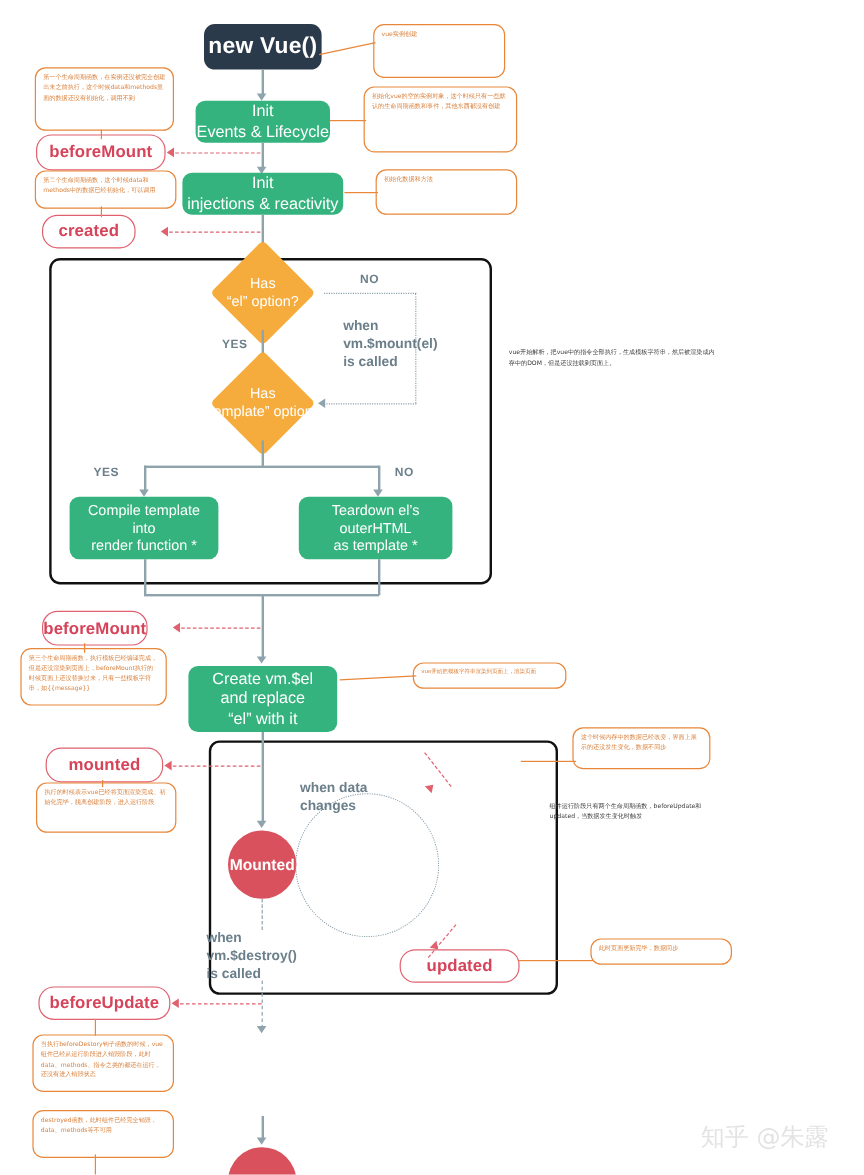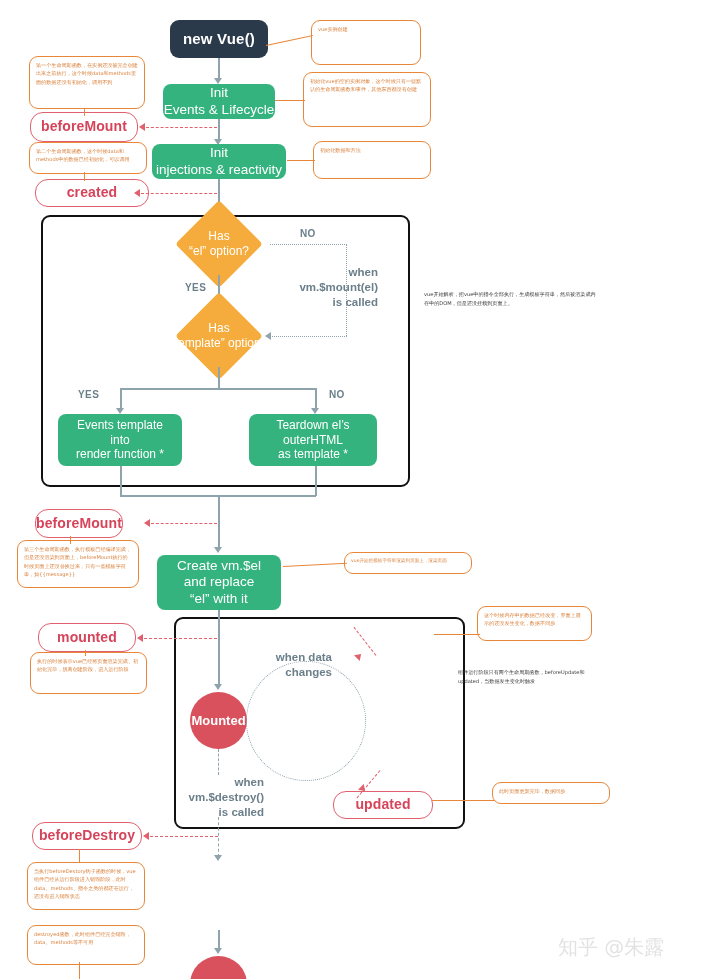--- a/index.html
+++ b/index.html
@@ -23,21 +23,21 @@
     text-align: center;
     line-height: 1.22;
   }
 
   
   .box-dark {
     background: #2b3a4a;
     color: #ffffff;
     border-radius: 9px;
     font-weight: bold;
-    font-size: 15px;
+    font-size: 19px;
     letter-spacing: .2px;
   }
   .box-green {
     background: #35b37e;
     color: #ffffff;
     border-radius: 8px;
     font-size: 13.5px;
   }
   .circle-red {
     background: #d9515c;
@@ -176,21 +176,21 @@
     font-weight: bold;
     font-size: 10px;
     letter-spacing: .4px;
   }
   .flow-label {
     position: absolute;
     color: #6b7f8a;
     font-weight: bold;
     font-size: 11.5px;
     line-height: 1.3;
-    text-align: right;
+    text-align: left;
   }
 
   
   .watermark {
     position: absolute;
     color: #e3e3e3;
     font-size: 20px;
     font-family: "DejaVu Sans", sans-serif;
     white-space: nowrap;
   }
@@ -231,21 +231,21 @@
 
   <div class="vline" style="left:218px; top:119px; height:22px;"></div>
   <div class="arrow-down" style="left:214px; top:139px;"></div>
 
   <div class="node box-green" style="left:152px; top:144px; width:134px; height:35px; white-space:pre-line;">Init
 injections &amp; reactivity</div>
 
   <div class="note" style="left:313px; top:141px; width:118px; height:38px;">初始化数据和方法</div>
   <div class="lead" style="left:287px; top:160px; width:28px;"></div>
 
-  <div class="node hook" style="left:35px; top:179px; width:114px; height:28px;">created</div>
+  <div class="node hook" style="left:35px; top:179px; width:78px; height:28px;">created</div>
   <div class="dash-h-pink" style="left:141px; top:193px; width:76px;"></div>
   <div class="arrow-left-pink" style="left:134px; top:189px;"></div>
 
   <div class="note" style="left:29px; top:142px; width:118px; height:32px;">第二个生命周期函数，这个时候data和methods中的数据已经初始化，可以调用</div>
   <div class="lead-v" style="left:84px; top:172px; height:9px;"></div>
 
   <div class="vline" style="left:218px; top:179px; height:30px;"></div>
   <div class="arrow-up-orange" style="left:211px; top:208px;"></div>
 
   <div class="frame" style="left:41px; top:215px; width:369px; height:272px;"></div>
@@ -279,21 +279,21 @@
   <div class="vline" style="left:218px; top:367px; height:22px;"></div>
   <div class="hline" style="left:120px; top:388px; width:196px;"></div>
   <div class="vline" style="left:120px; top:388px; height:22px;"></div>
   <div class="arrow-down" style="left:116px; top:408px;"></div>
   <div class="vline" style="left:315px; top:388px; height:22px;"></div>
   <div class="arrow-down" style="left:311px; top:408px;"></div>
 
   <div class="edge-label" style="left:78px; top:389px;">YES</div>
   <div class="edge-label" style="left:329px; top:389px;">NO</div>
 
-  <div class="node box-green" style="left:58px; top:414px; width:124px; height:52px; white-space:pre-line; font-size:12px;">Events template
+  <div class="node box-green" style="left:58px; top:414px; width:124px; height:52px; white-space:pre-line; font-size:12px;">Compile template
 into
 render function *</div>
   <div class="node box-green" style="left:249px; top:414px; width:128px; height:52px; white-space:pre-line; font-size:12px;">Teardown el’s
 outerHTML
 as template *</div>
 
   <div class="vline" style="left:120px; top:466px; height:30px;"></div>
   <div class="vline" style="left:315px; top:466px; height:30px;"></div>
   <div class="hline" style="left:120px; top:495px; width:196px;"></div>
   <div class="vline" style="left:218px; top:495px; height:54px;"></div>
@@ -350,31 +350,31 @@
 
   <div class="plaintext" style="left:458px; top:668px; width:130px;">组件运行阶段只有两个生命周期函数，beforeUpdate和updated，当数据发生变化时触发</div>
 
   <div class="flow-label" style="left:172px; top:775px; width:92px; white-space:pre-line;">when
 vm.$destroy()
 is called</div>
   <div class="dash-v-gray" style="left:218px; top:749px; height:26px;"></div>
   <div class="dash-v-gray" style="left:218px; top:817px; height:40px;"></div>
   <div class="arrow-down" style="left:214px; top:855px;"></div>
 
-  <div class="node hook" style="left:32px; top:822px; width:110px; height:28px;">beforeDestroy</div>
+  <div class="node hook" style="left:32px; top:822px; width:110px; height:28px;">beforeUpdate</div>
   <div class="dash-h-pink" style="left:150px; top:836px; width:68px;"></div>
   <div class="arrow-left-pink" style="left:143px; top:832px;"></div>
 
   <div class="note" style="left:27px; top:862px; width:118px; height:48px;">当执行beforeDestory钩子函数的时候，vue组件已经从运行阶段进入销毁阶段，此时data、methods、指令之类的都还在运行，还没有进入销毁状态</div>
   <div class="lead-v" style="left:79px; top:849px; height:14px;"></div>
 
   <div class="note" style="left:27px; top:925px; width:118px; height:40px;">destroyed函数，此时组件已经完全销毁，data、methods等不可用</div>
   <div class="lead-v" style="left:79px; top:962px; height:17px;"></div>
 
 
   <div class="vline" style="left:218px; top:930px; height:20px;"></div>
   <div class="arrow-down" style="left:214px; top:948px;"></div>
 
   <div class="node circle-red" style="left:190px; top:956px; width:57px; height:57px;"></div>
 
-  <div class="watermark" style="left:558px; top:934px;">知乎 @朱露</div>
+  <div class="watermark" style="left:584px; top:934px;">知乎 @朱露</div>
 
 </div>
 
 </body></html>

